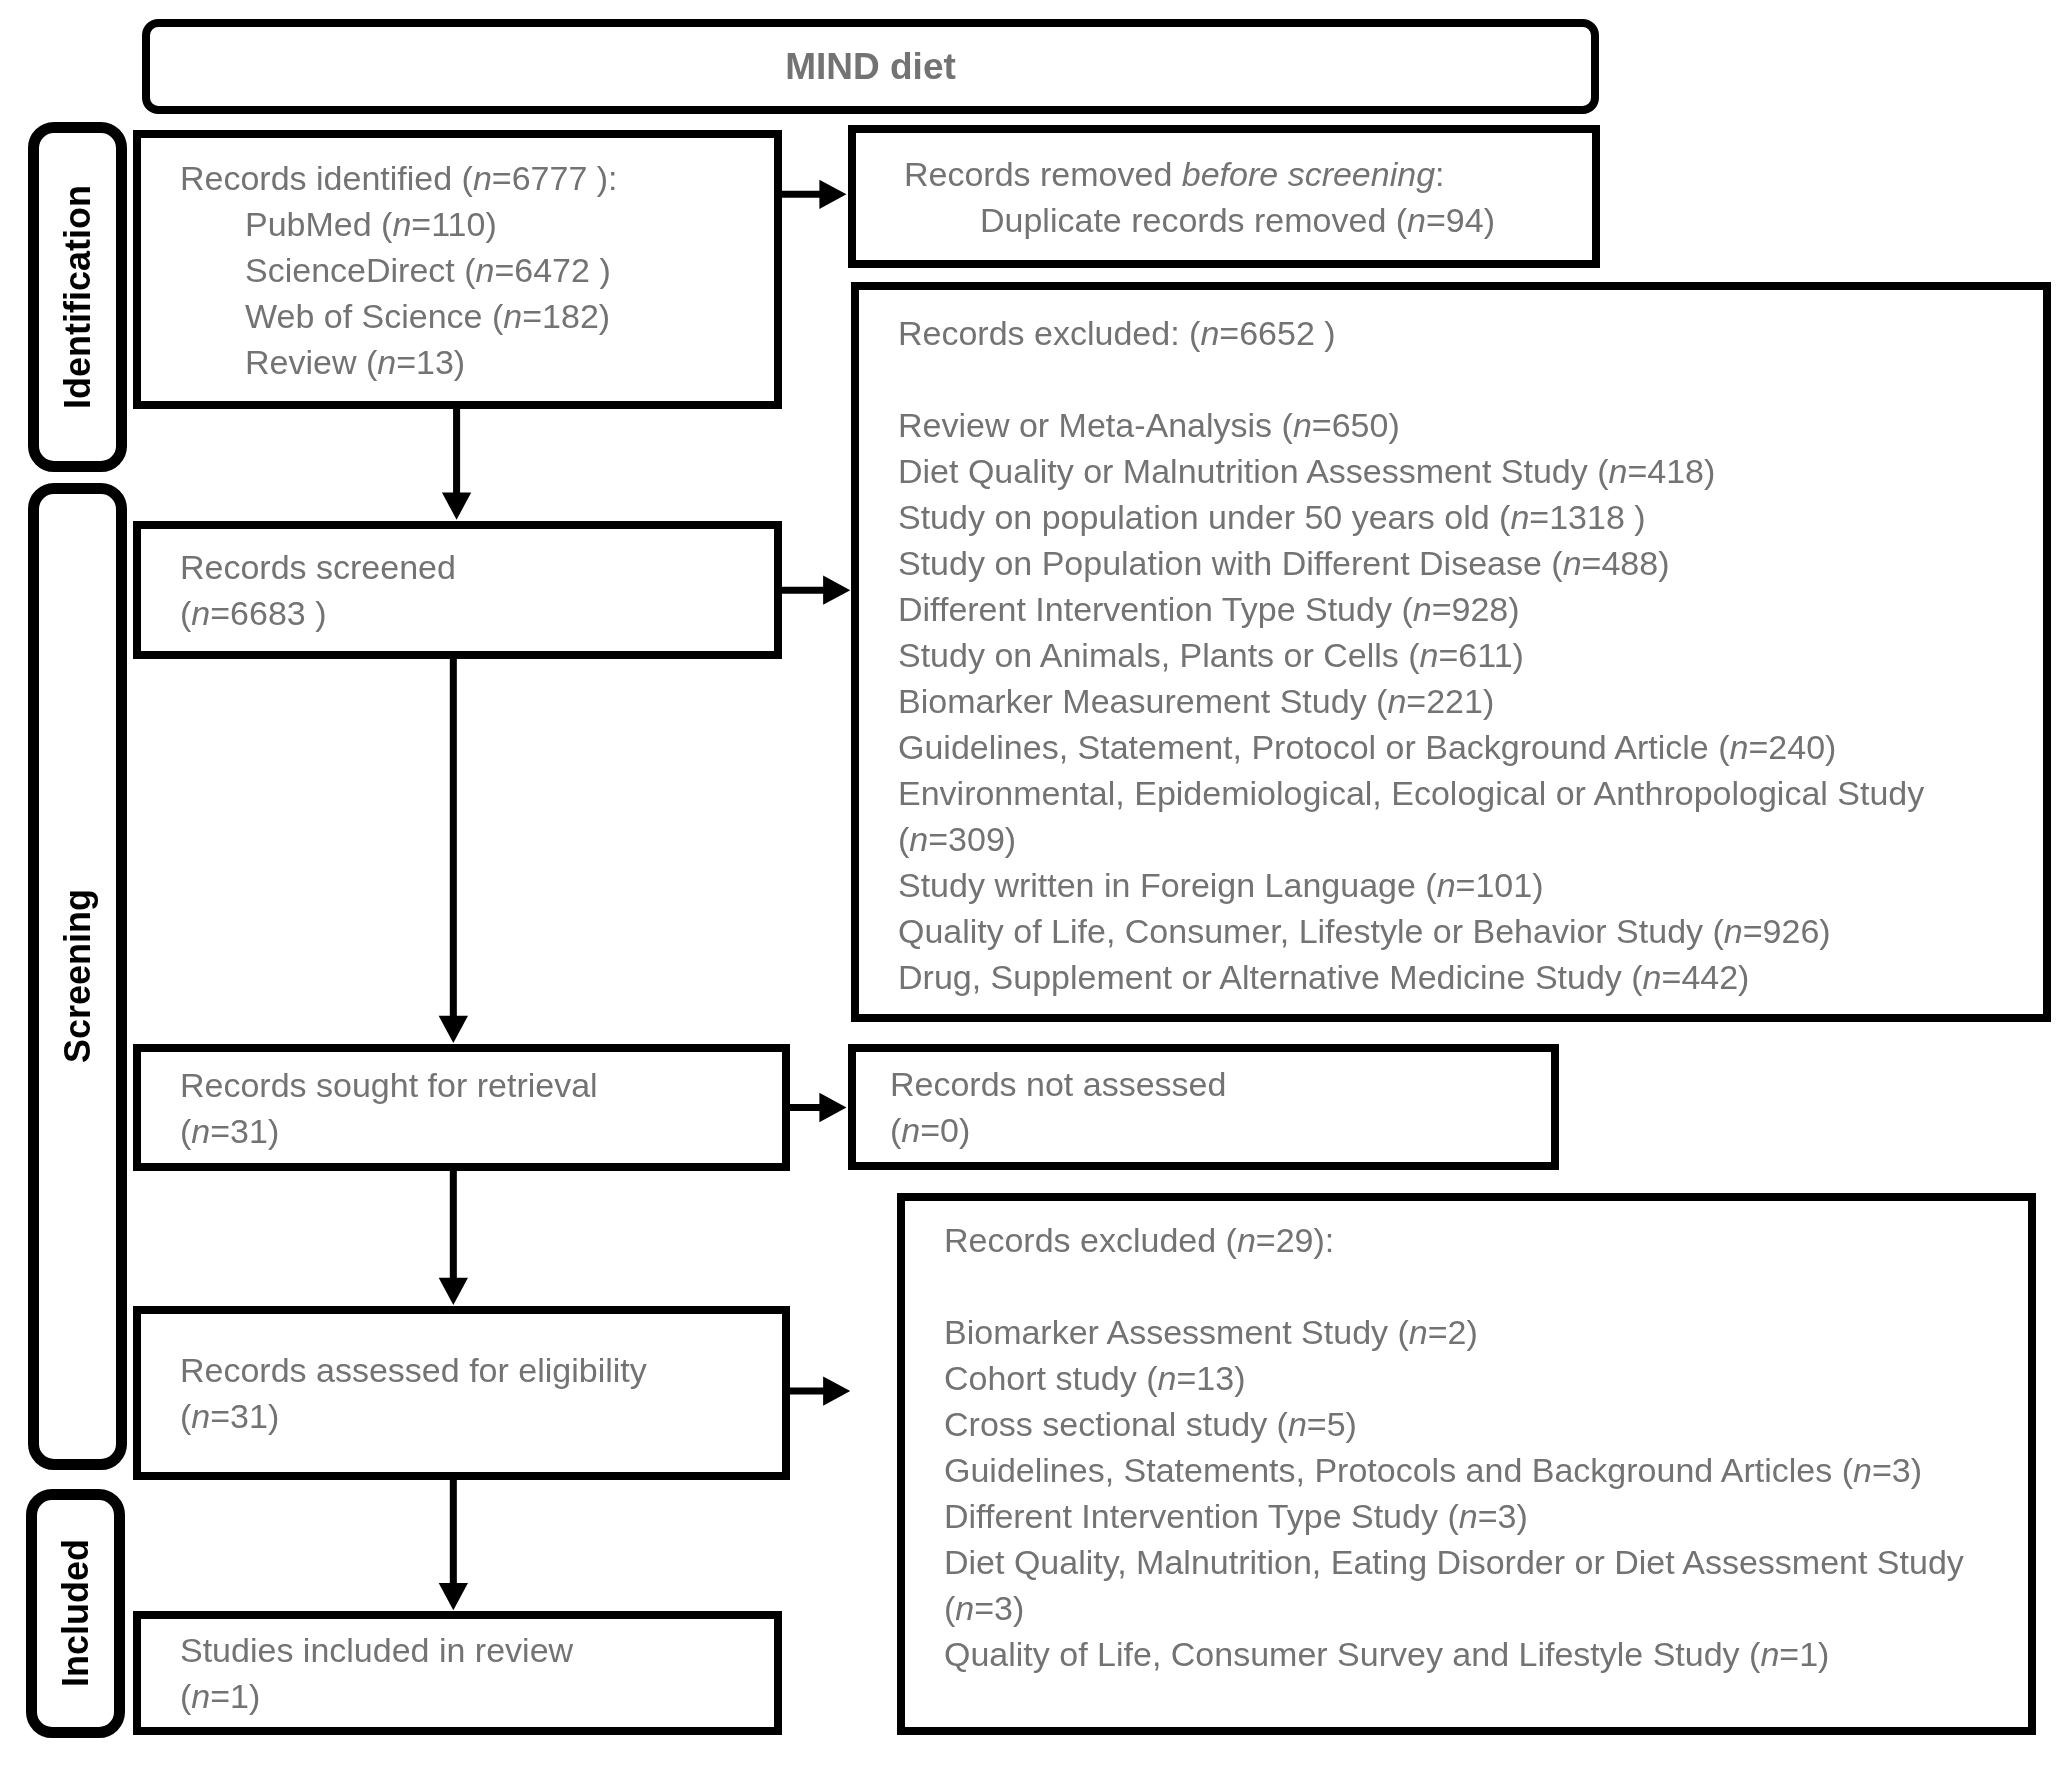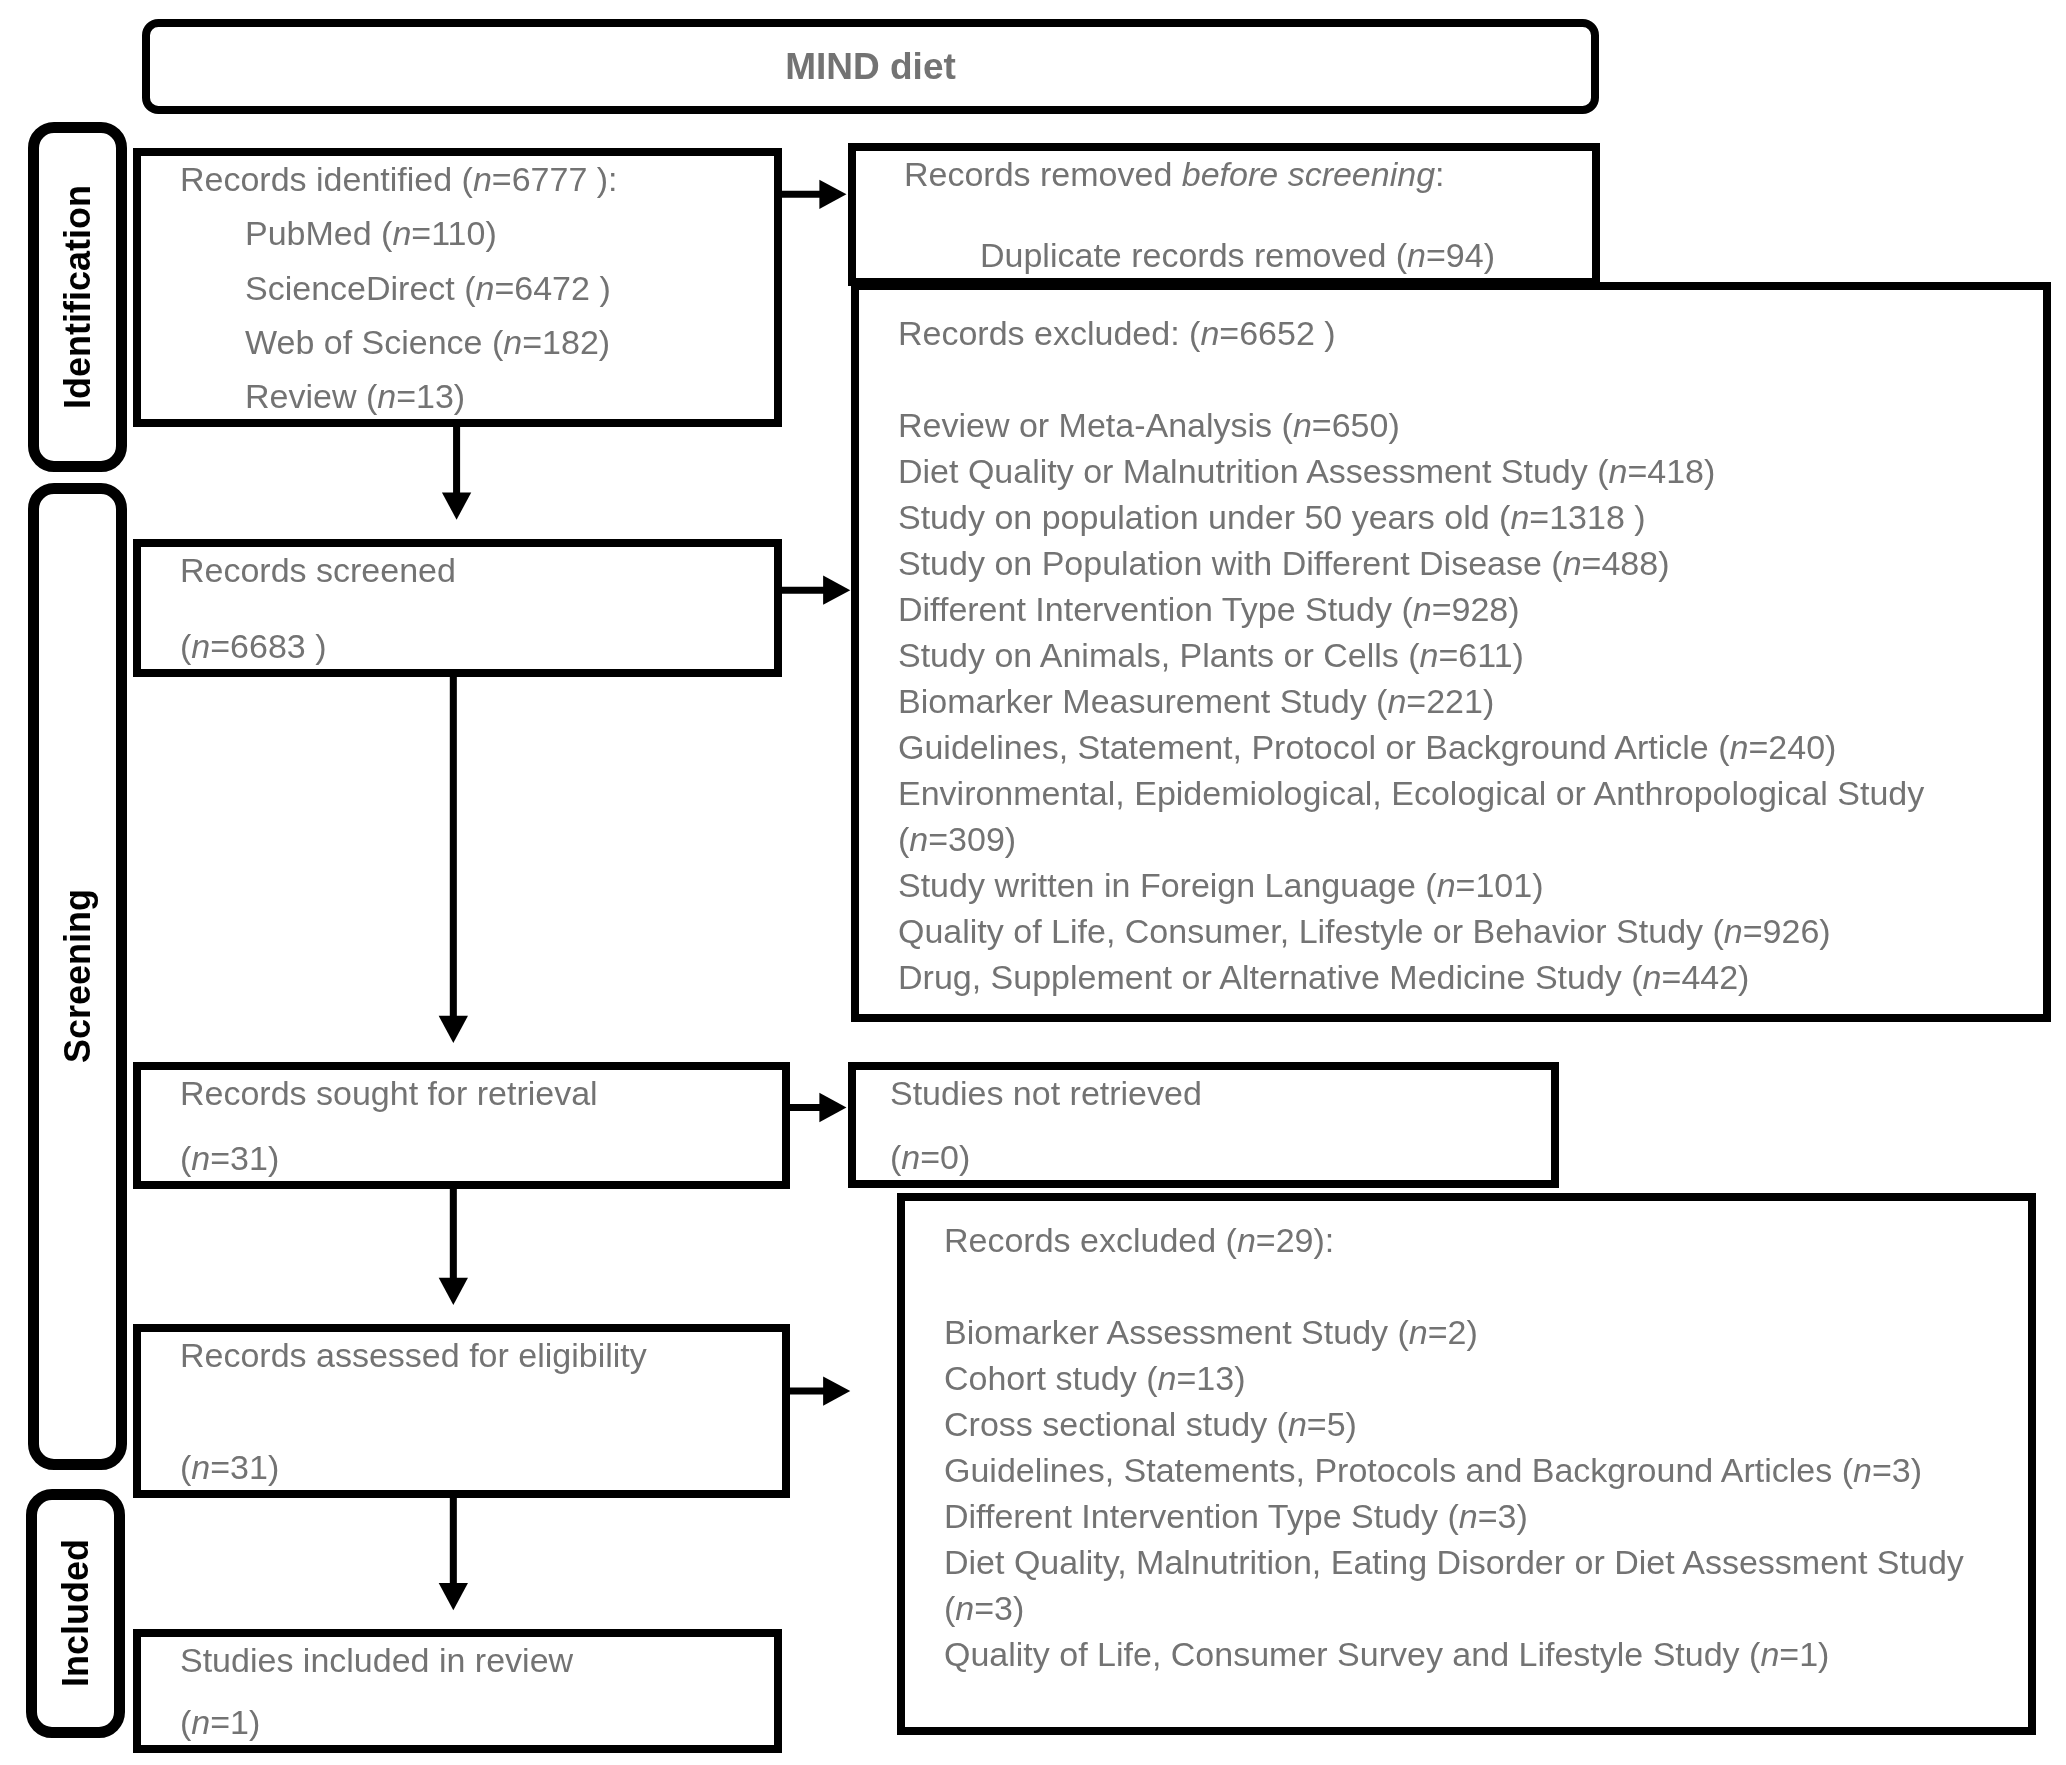--- a/index.html
+++ b/index.html
@@ -21,24 +21,23 @@
     box-sizing: border-box;
     border: 8.7px solid #000000;
     background: #ffffff;
     font-size: 34px;
     line-height: 46px;
     color: #737373;
   }
   .center-lines {
     display: flex;
     flex-direction: column;
-    justify-content: space-between;
+    justify-content: center;
     padding-left: 39px;
     padding-right: 16.3px;
-    margin-top: 18px;
   }
   .top-lines {
     padding: 19.5px 33px 0 39px;
   }
   .line { min-height: 46px; }
   .spacer { height: 46px; }
   .indent { margin-left: 65px; }
   .indent-lg { margin-left: 76px; }
   em { font-style: italic; }
   #bx-title {
@@ -155,21 +154,21 @@
     <div class="line">Records screened</div>
     <div class="line">(<em>n</em>=6683 )</div>
   </div>
 
   <div class="box center-lines" style="left:133px; top:1044px; width:657px; height:127px;">
     <div class="line">Records sought for retrieval</div>
     <div class="line">(<em>n</em>=31)</div>
   </div>
 
   <div class="box center-lines" style="left:848px; top:1044px; width:711px; height:126px; padding-left:34px;">
-    <div class="line">Studies not retrieved</div>
+    <div class="line">Records not assessed</div>
     <div class="line">(<em>n</em>=0)</div>
   </div>
 
   <div class="box center-lines" style="left:133px; top:1306px; width:657px; height:174px;">
     <div class="line">Records assessed for eligibility</div>
     <div class="line">(<em>n</em>=31)</div>
   </div>
 
   <div class="box top-lines" style="left:851px; top:1193px; width:1139px; height:542px; padding-top:16.3px;margin-left:46px;">
     <div class="line">Records excluded (<em>n</em>=29):</div>

